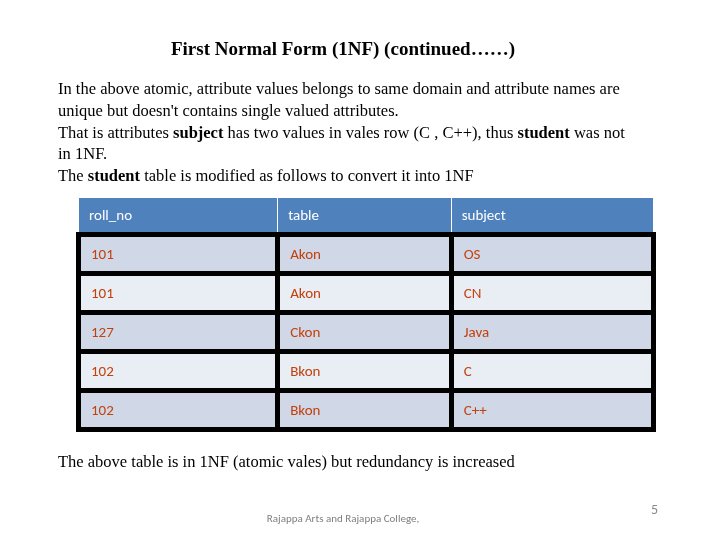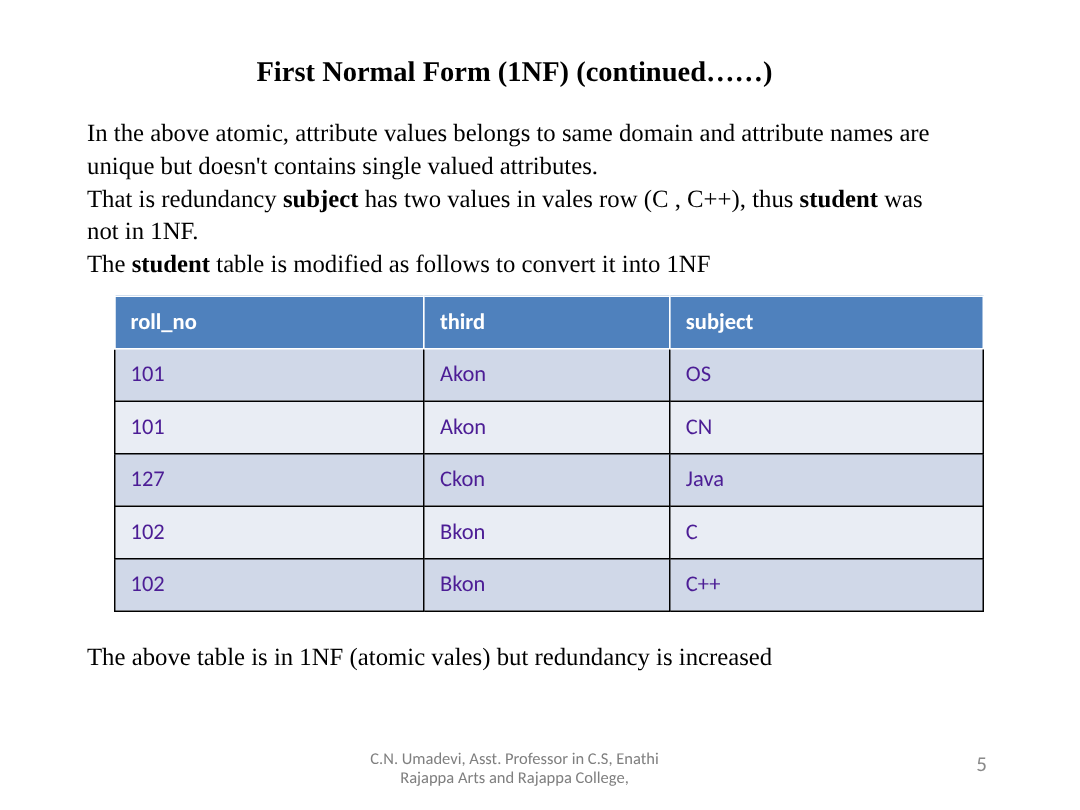--- a/index.html
+++ b/index.html
@@ -2,45 +2,45 @@
 <html><head>
 <meta charset="utf-8">
 <style>
   * { box-sizing: border-box; margin: 0; padding: 0; }
   html, body { width: 720px; height: 540px; background: #fff; font-family: "Times New Roman", Times, serif; color: #000; }
   .slide { position: relative; width: 686px; height: 540px; padding: 38px 58px 0 58px; }
   .title { text-align: center; font-weight: bold; font-size: 19px; margin-bottom: 18px; }
   .body-text { font-size: 16.5px; line-height: 1.32; margin-bottom: 10px; }
   .body-text b { font-weight: bold; }
   table { border-collapse: collapse; width: 580px; margin: 6px 0 12px 18px; font-family: Calibri, Arial, sans-serif; font-size: 15px; }
-  th { background: #4f81bd; color: #fff; text-align: left; font-weight: bold; padding: 8px 10px; border: 1px solid #fff; }
-  td { background: #e9edf4; padding: 8px 10px; border: 1px solid #000000; color: #4c1d95; }
+  th { background: #4f81bd; color: #fff; text-align: left; font-weight: normal; padding: 8px 10px; border: 1px solid #fff; }
+  td { background: #e9edf4; padding: 8px 10px; border: 5px solid #000000; color: #c2410c; }
   tr:nth-child(even) td { background: #d0d8e8; }
   .footnote { font-size: 16.5px; margin-top: 20px; }
   .attribution { position: absolute; bottom: 14px; left: 0; right: 0; text-align: center; font-family: Calibri, Arial, sans-serif; font-size: 11px; color: #7f7f7f; line-height: 1.25; }
   .page-num { position: absolute; right: 28px; bottom: 22px; font-family: Calibri, Arial, sans-serif; font-size: 14px; color: #8a8a8a; }
 </style>
 </head>
 <body>
 
 <div class="slide">
 
   <div class="title">First Normal Form (1NF) (continued……)</div>
 
   <div class="body-text">
     <span>In the above atomic, attribute values belongs to same domain and  attribute names are unique but doesn't contains single valued attributes.</span><br>
-    <span>That is redundancy </span><b>subject</b><span> has two values in vales row (C , C++),  thus </span><b>student</b><span> was not in 1NF.</span><br>
+    <span>That is attributes </span><b>subject</b><span> has two values in vales row (C , C++),  thus </span><b>student</b><span> was not in 1NF.</span><br>
     <span>The </span><b>student</b><span> table is modified as follows to convert it into 1NF</span>
   </div>
 
   <table>
     <tbody>
         <tr>
       <th>roll_no</th>
-      <th>third</th>
+      <th>table</th>
       <th>subject</th>
     </tr>
     <tr>
       <td>101</td>
       <td>Akon</td>
       <td>OS</td>
     </tr>
     <tr>
       <td>101</td>
       <td>Akon</td>
@@ -60,19 +60,19 @@
       <td>102</td>
       <td>Bkon</td>
       <td>C++</td>
     </tr>
   </tbody>
     </table>
 
   <div class="footnote">The above table is in 1NF (atomic vales) but redundancy is increased</div>
 
   <div class="attribution">
-    <span>C.N. Umadevi, Asst. Professor in C.S, Enathi</span><br>
+    <br>
     <span>Rajappa Arts and Rajappa College,</span><br>
   </div>
 
   <div class="page-num">5</div>
 
 </div>
 
 </body></html>

